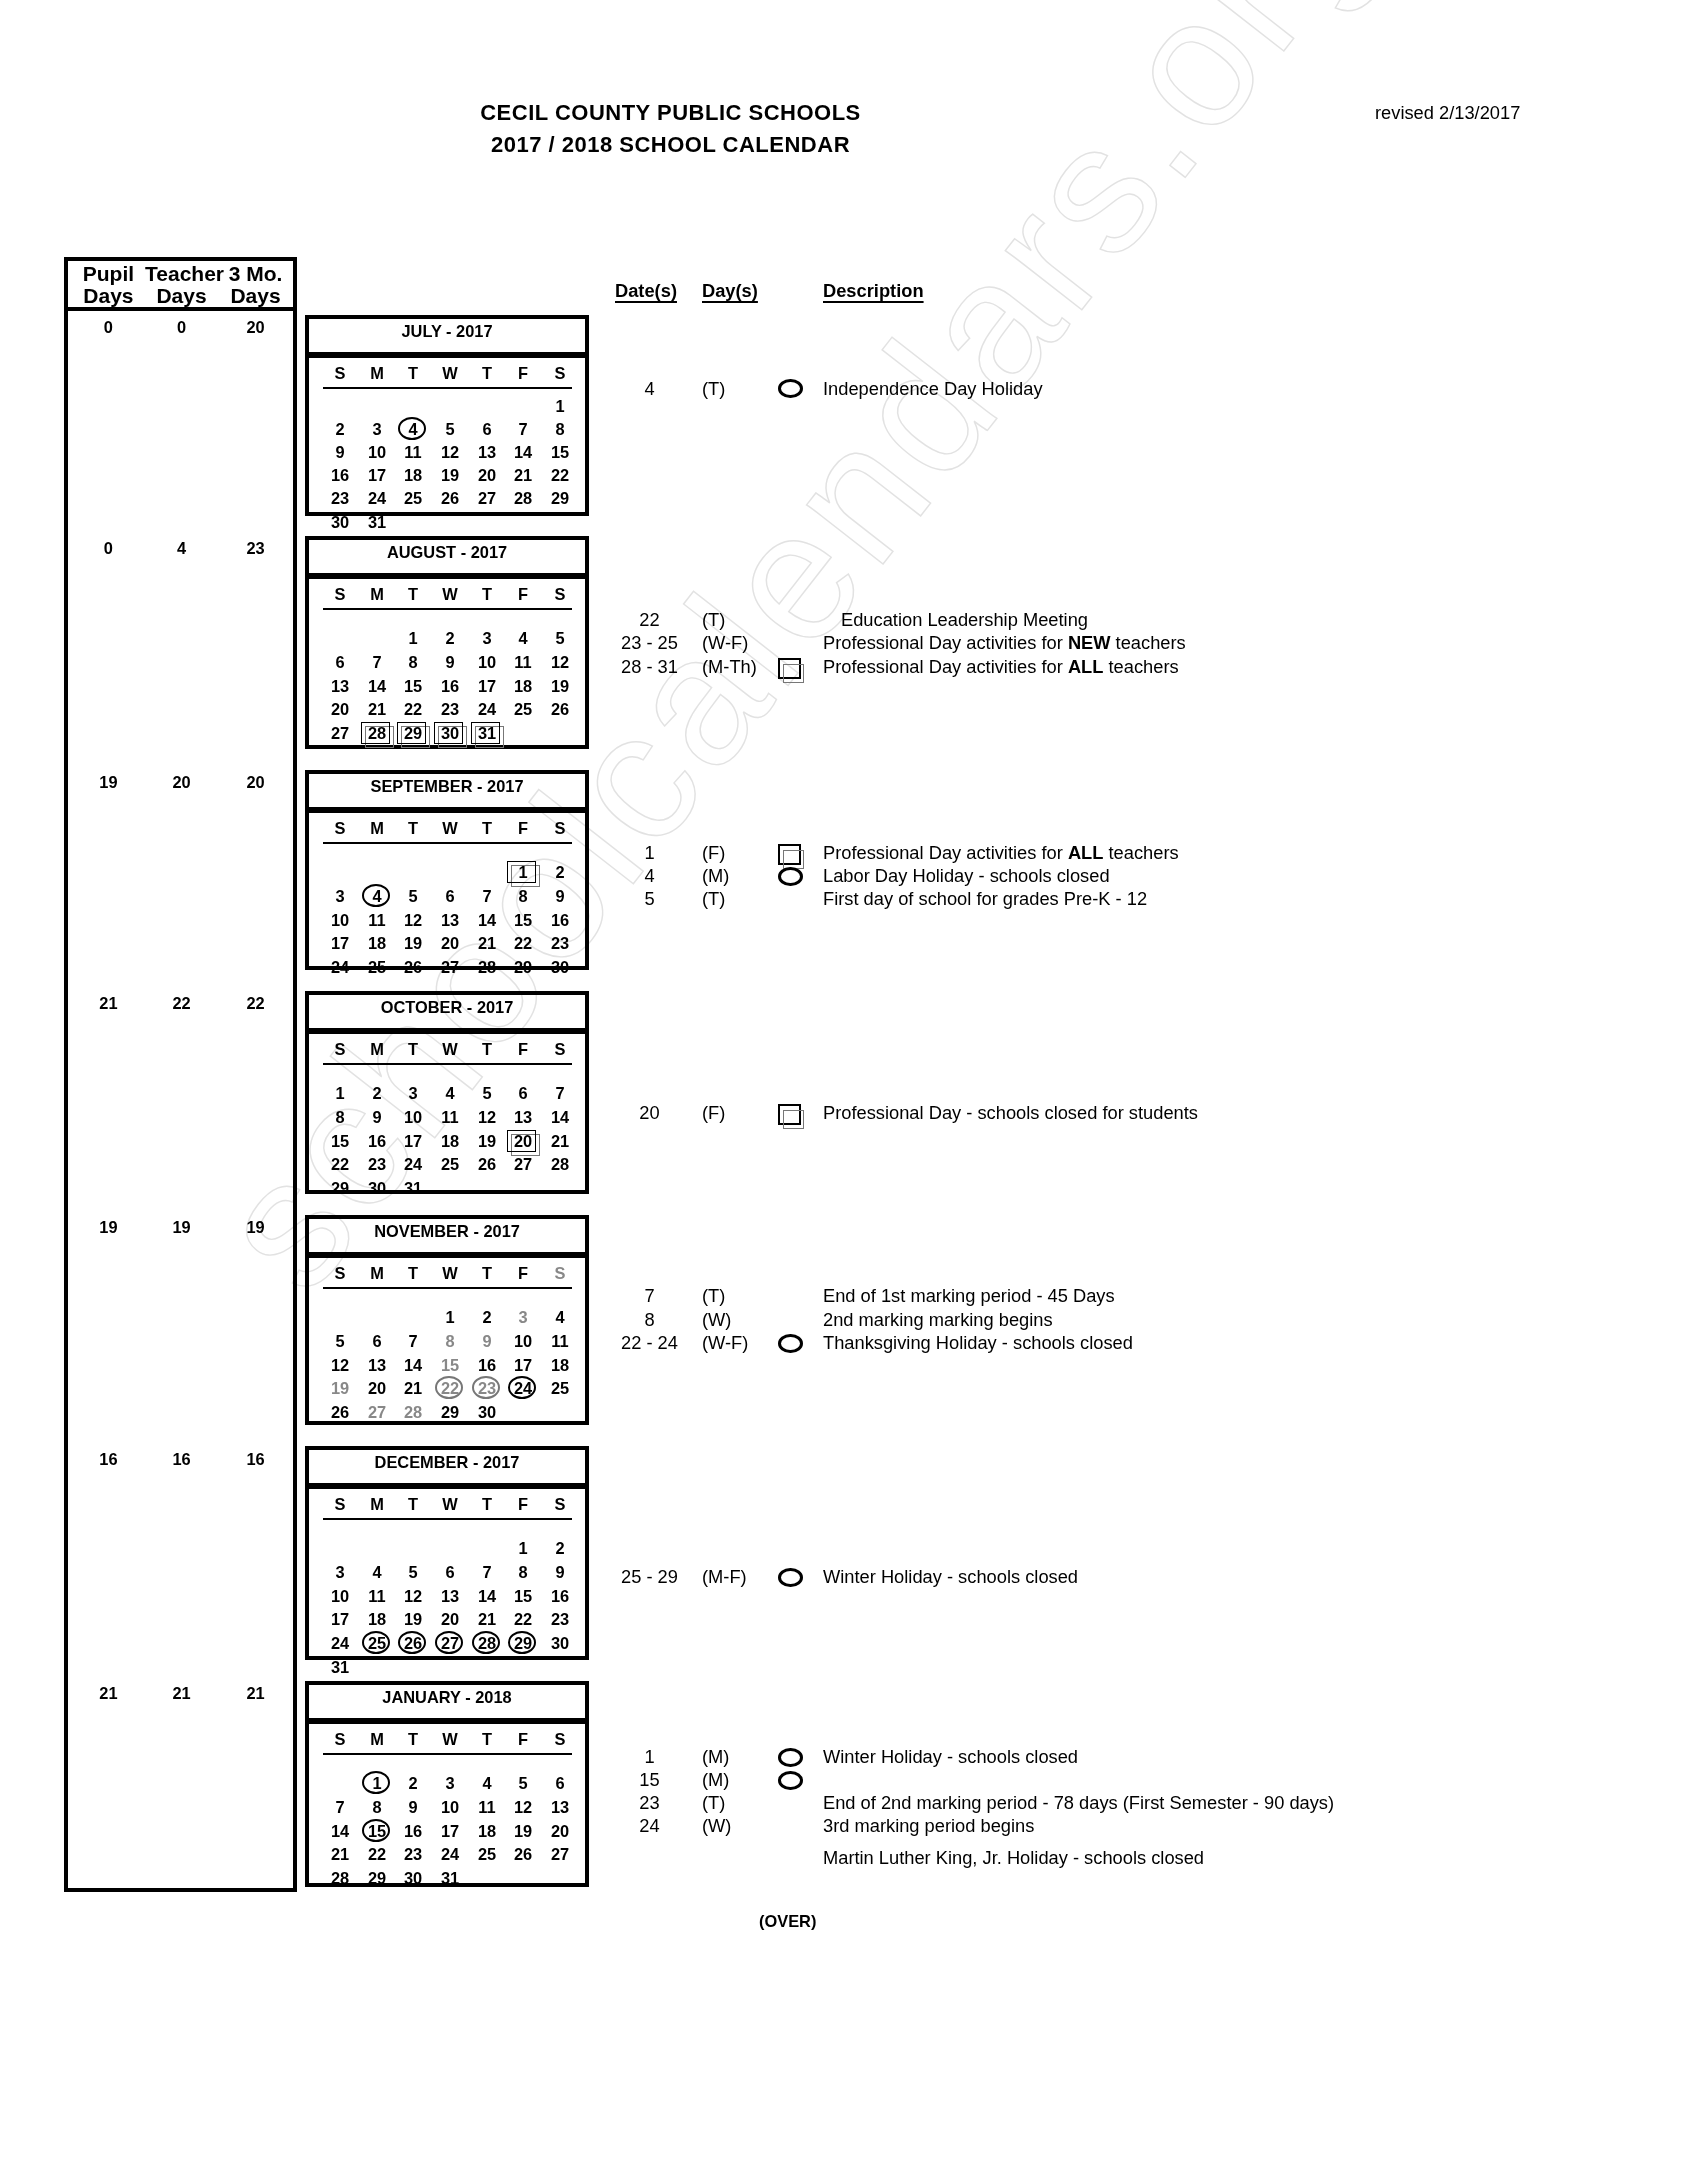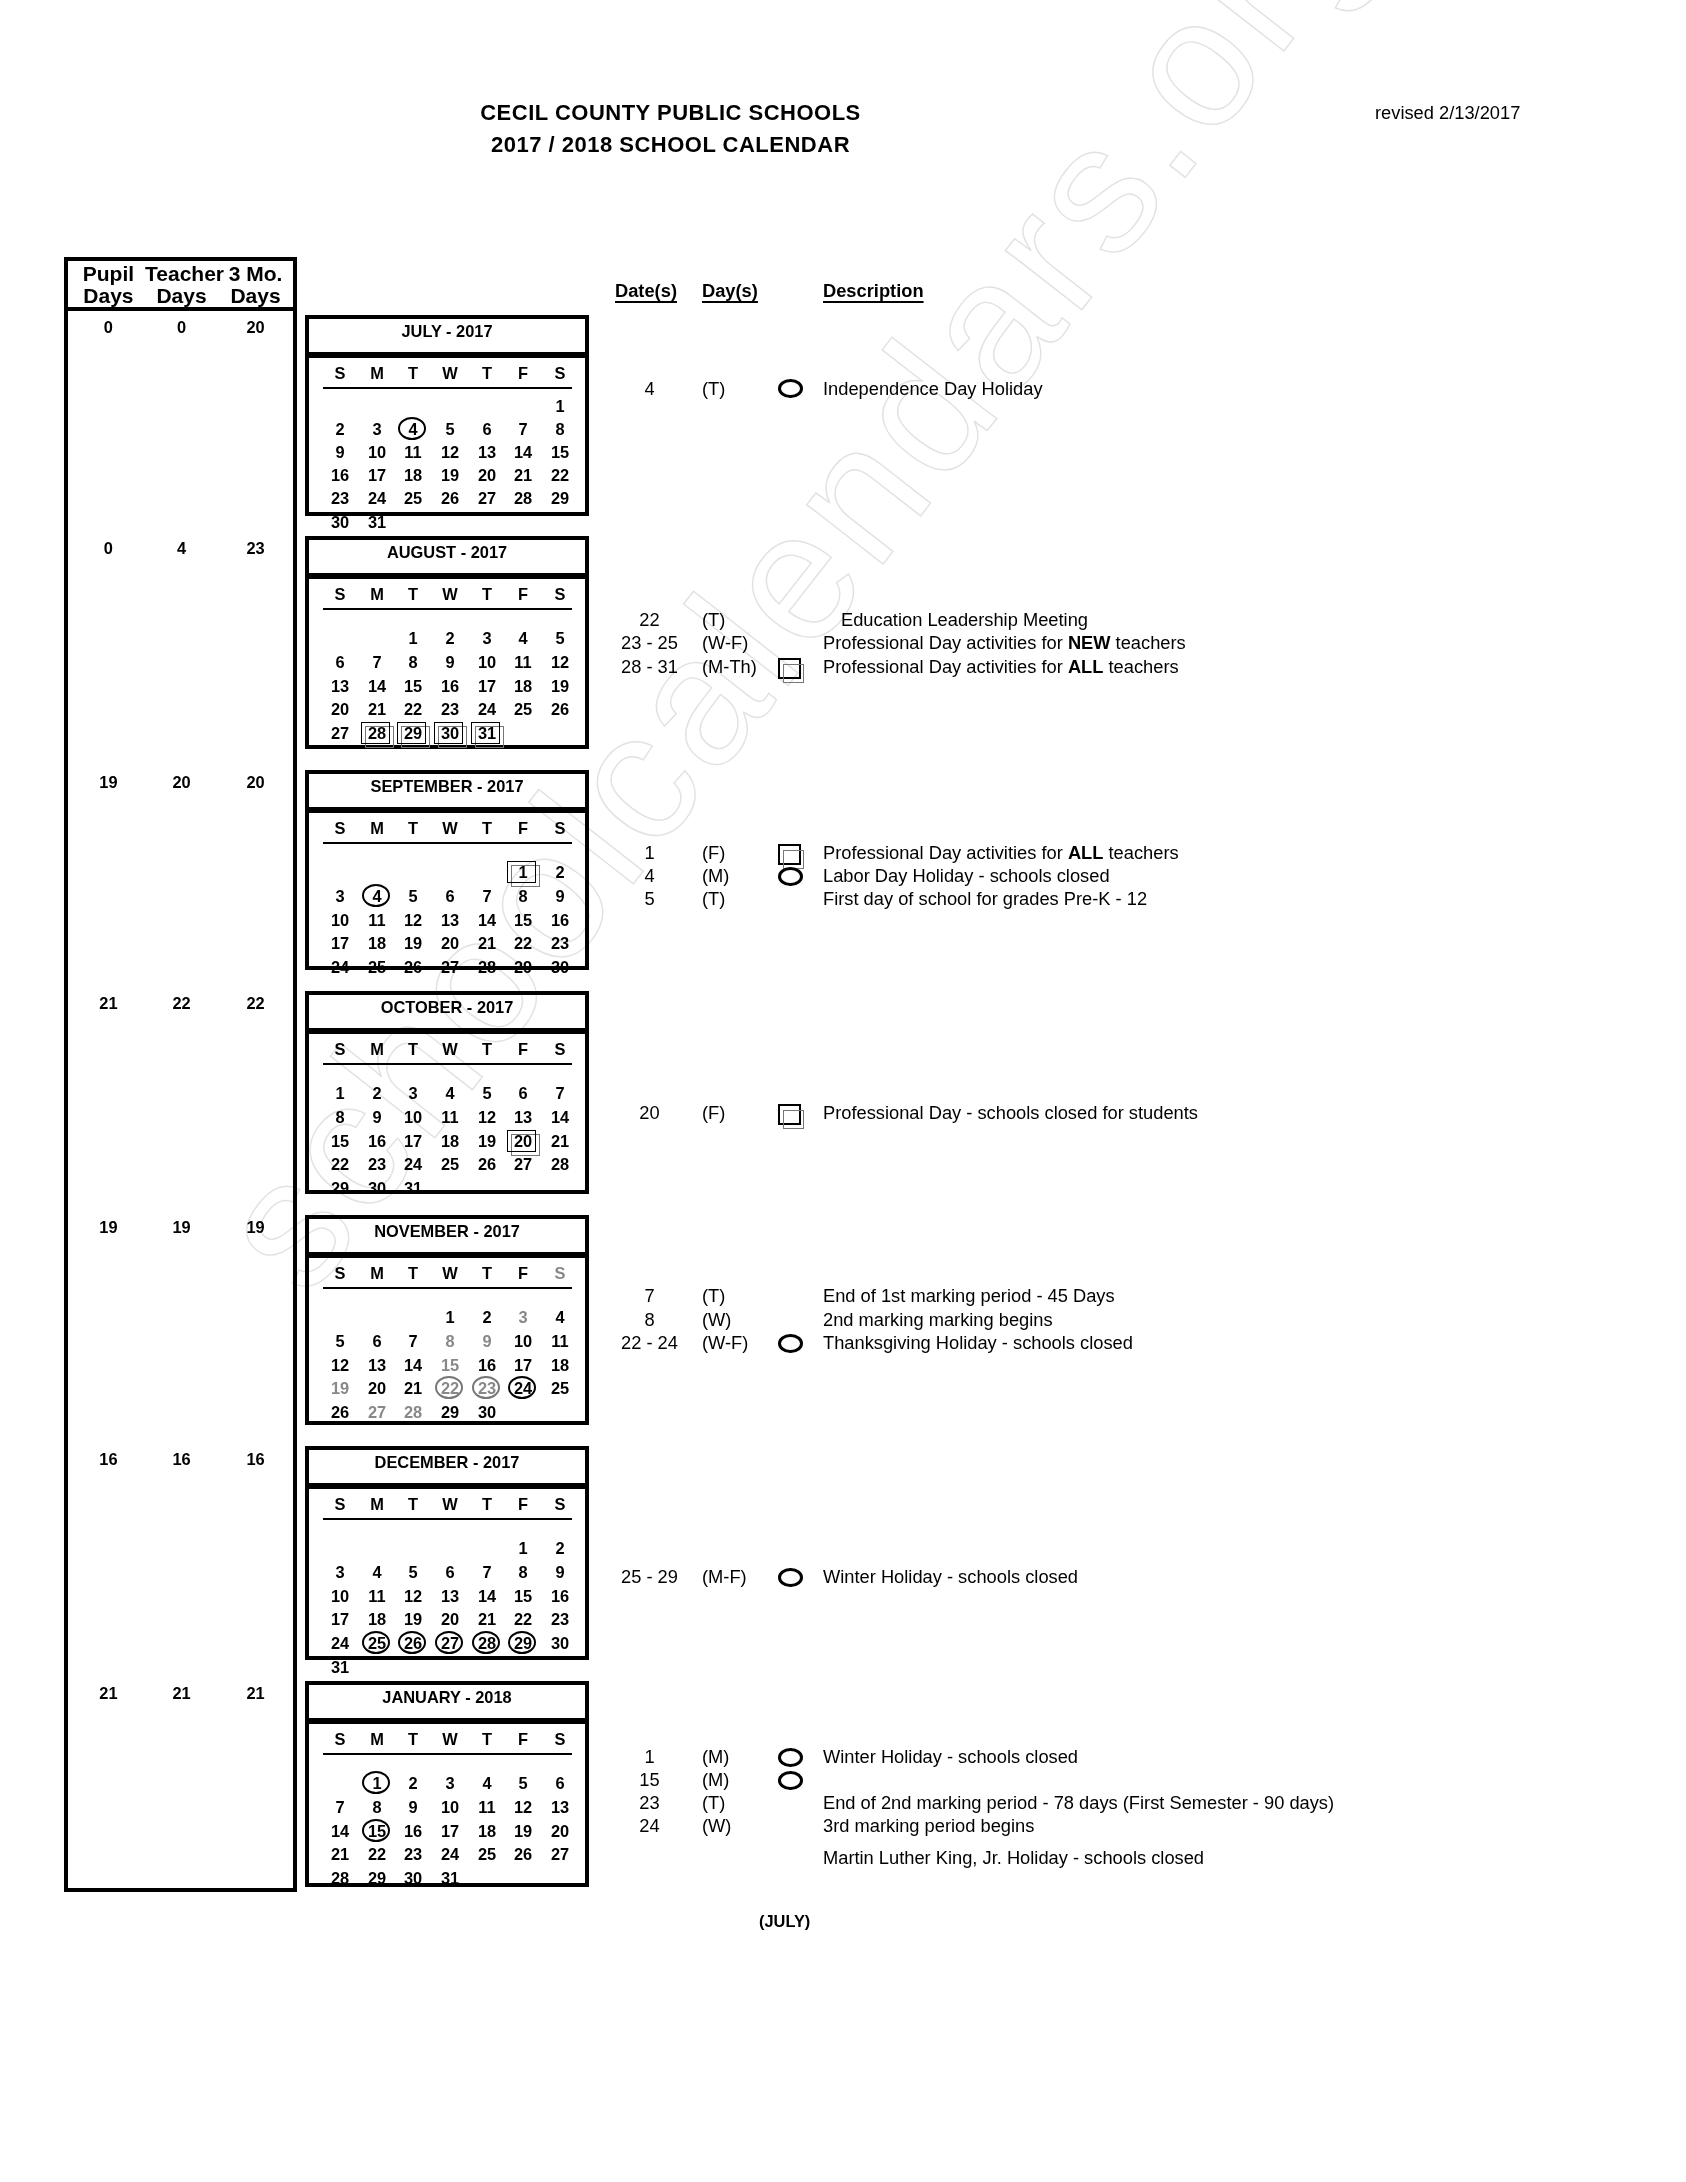--- a/index.html
+++ b/index.html
@@ -458,14 +458,14 @@
     <div class="abs icon-circle" style="left: 778px; top: 1771px;"></div>
     <div class="abs ev ev-desc" style="left: 823px; top: 1846px;">Martin Luther King, Jr. Holiday - schools closed</div>
     <div class="abs ev ev-date" style="left: 606px; top: 1791px;">23</div>
     <div class="abs ev ev-day" style="left: 702px; top: 1791px;">(T)</div>
     <div class="abs ev ev-desc" style="left: 823px; top: 1791px;">End of 2nd marking period - 78 days (First Semester - 90 days)</div>
     <div class="abs ev ev-date" style="left: 606px; top: 1814px;">24</div>
     <div class="abs ev ev-day" style="left: 702px; top: 1814px;">(W)</div>
     <div class="abs ev ev-desc" style="left: 823px; top: 1814px;">3rd marking period begins</div>
   </div>
 
-<div class="abs over" style="left:759px; top:1912px;">(JULY)</div>
+<div class="abs over" style="left:759px; top:1912px;">(OVER)</div>
 
 
 </body></html>

